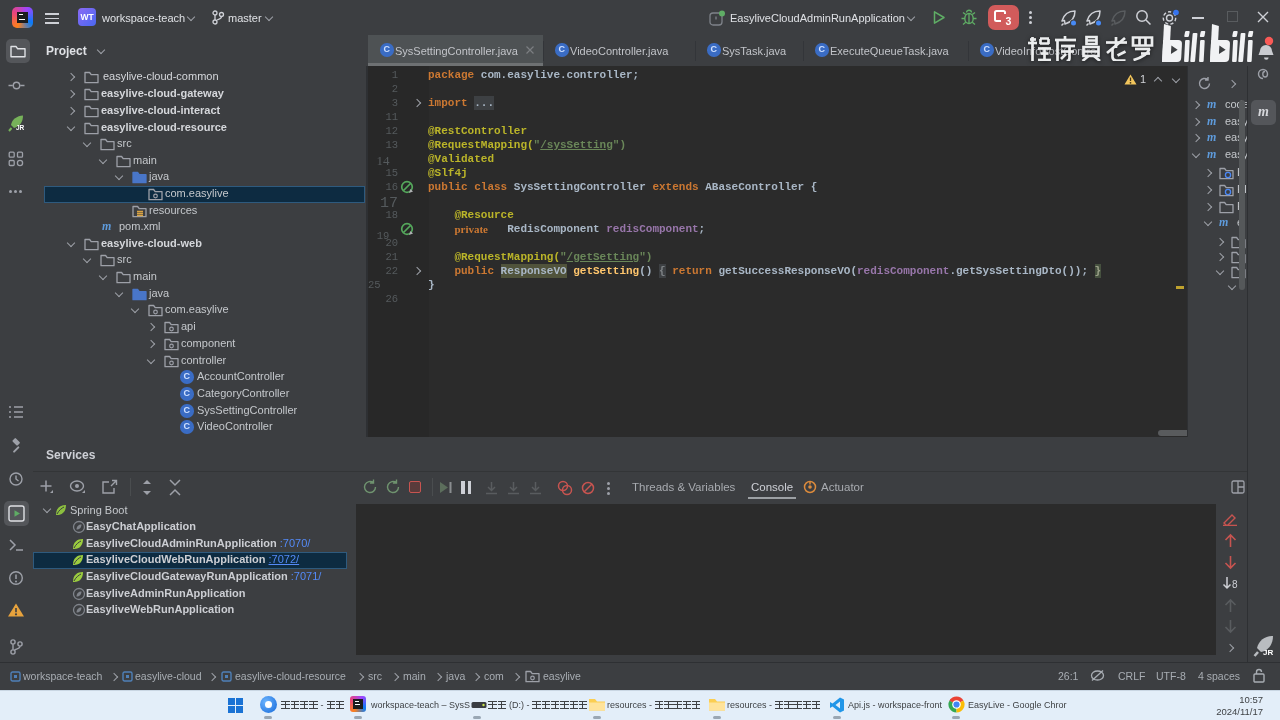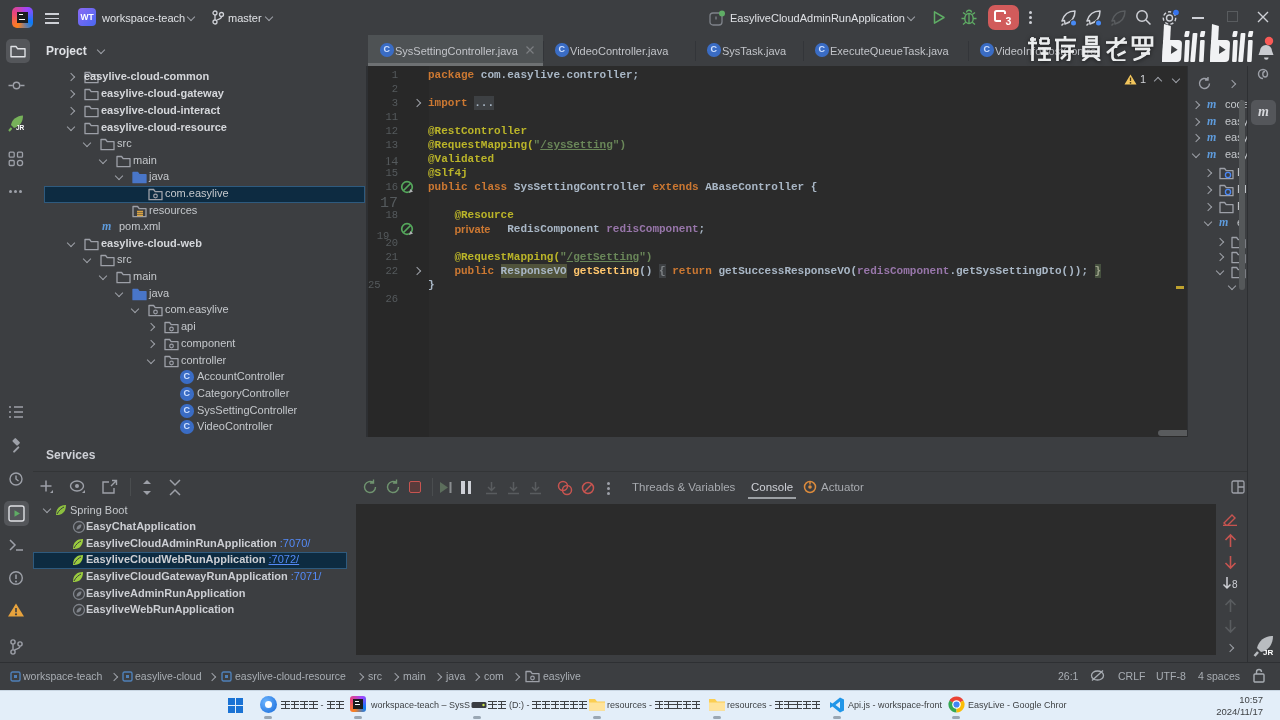--- a/index.html
+++ b/index.html
@@ -169,21 +169,21 @@
 <circle cx="11" cy="6" r="2.1" fill="none" stroke="#9da0a8" stroke-width="1.4"></circle>
 <circle cx="4" cy="14" r="2.1" fill="none" stroke="#9da0a8" stroke-width="1.4"></circle>
 <path d="M4 6.2v5.6 M11 8.2c0 2.5-4 2.8-5.5 4" fill="none" stroke="#9da0a8" stroke-width="1.4"></path>
     </svg>
 <div class="abs" style="left:33px;top:66px;width:333px;height:371px;background:#3c3e41"></div>
 <div class="abs" style="left:44px;top:186px;width:321px;height:17px;background:#0d2b41;border:1px solid #2e5a7e"></div>
 <div class="abs chev cr" style="left:68px;top:74px"></div>
 <svg class="abs" style="left:84px;top:71px" width="15" height="13" viewBox="0 0 15 13">
       <path d="M1 1.5h4.6l1.6 2.2H14v8H1z" fill="none" stroke="#9da0a8" stroke-width="1.3" stroke-linejoin="round"></path>
     </svg>
-<div class="abs txt" style="left:84px;top:70px;font-weight:bold;color:#d5d7db">easylive-cloud-common</div>
+<div class="abs txt" style="left:103px;top:70px;font-weight:normal;color:#d5d7db">easylive-cloud-common</div>
 <div class="abs chev cr" style="left:68px;top:91px"></div>
 <svg class="abs" style="left:84px;top:88px" width="15" height="13" viewBox="0 0 15 13">
       <path d="M1 1.5h4.6l1.6 2.2H14v8H1z" fill="none" stroke="#9da0a8" stroke-width="1.3" stroke-linejoin="round"></path>
     </svg>
 <div class="abs txt" style="left:101px;top:87px;font-weight:bold;color:#d5d7db">easylive-cloud-gateway</div>
 <div class="abs chev cr" style="left:68px;top:108px"></div>
 <svg class="abs" style="left:84px;top:105px" width="15" height="13" viewBox="0 0 15 13">
       <path d="M1 1.5h4.6l1.6 2.2H14v8H1z" fill="none" stroke="#9da0a8" stroke-width="1.3" stroke-linejoin="round"></path>
     </svg>
 <div class="abs txt" style="left:101px;top:104px;font-weight:bold;color:#d5d7db">easylive-cloud-interact</div>
@@ -273,21 +273,21 @@
 <div class="abs txt" style="left:197px;top:420px;font-weight:normal;color:#c5c8cc">VideoController</div>
 <div class="abs" style="left:366px;top:66px;width:2px;height:371px;background:#2e3033"></div>
 <div class="abs" style="left:368px;top:66px;width:819px;height:371px;background:#2b2b2b"></div>
 <div class="abs" style="left:368px;top:66px;width:61px;height:371px;background:#282828"></div>
 <div class="abs" style="left:368px;top:69px;width:30px;text-align:right;font-family:'Liberation Mono',monospace;font-size:10.5px;color:#555a5d">1</div>
 <div class="abs" style="left:368px;top:83px;width:30px;text-align:right;font-family:'Liberation Mono',monospace;font-size:10.5px;color:#555a5d">2</div>
 <div class="abs" style="left:368px;top:97px;width:30px;text-align:right;font-family:'Liberation Mono',monospace;font-size:10.5px;color:#555a5d">3</div>
 <div class="abs" style="left:368px;top:111px;width:30px;text-align:right;font-family:'Liberation Mono',monospace;font-size:10.5px;color:#555a5d">11</div>
 <div class="abs" style="left:368px;top:125px;width:30px;text-align:right;font-family:'Liberation Mono',monospace;font-size:10.5px;color:#555a5d">12</div>
 <div class="abs" style="left:368px;top:139px;width:30px;text-align:right;font-family:'Liberation Mono',monospace;font-size:10.5px;color:#555a5d">13</div>
-<div class="abs" style="left:368px;top:153px;width:30px;text-align:right;font-family:Liberation Serif, serif;font-size:13px;color:#555a5d">14</div>
+<div class="abs" style="left:368px;top:153px;width:30px;text-align:center;font-family:Liberation Serif, serif;font-size:13px;color:#555a5d">14</div>
 <div class="abs" style="left:368px;top:167px;width:30px;text-align:right;font-family:'Liberation Mono',monospace;font-size:10.5px;color:#555a5d">15</div>
 <div class="abs" style="left:368px;top:181px;width:30px;text-align:right;font-family:'Liberation Mono',monospace;font-size:10.5px;color:#555a5d">16</div>
 <div class="abs" style="left:368px;top:195px;width:30px;text-align:right;font-family:'Liberation Mono',monospace;font-size:15px;color:#555a5d">17</div>
 <div class="abs" style="left:368px;top:209px;width:30px;text-align:right;font-family:'Liberation Mono',monospace;font-size:10.5px;color:#555a5d">18</div>
 <div class="abs" style="left:368px;top:230px;width:30px;text-align:center;font-family:'Liberation Mono',monospace;font-size:10.5px;color:#555a5d">19</div>
 <div class="abs" style="left:368px;top:237px;width:30px;text-align:right;font-family:'Liberation Mono',monospace;font-size:10.5px;color:#555a5d">20</div>
 <div class="abs" style="left:368px;top:251px;width:30px;text-align:right;font-family:'Liberation Mono',monospace;font-size:10.5px;color:#555a5d">21</div>
 <div class="abs" style="left:368px;top:265px;width:30px;text-align:right;font-family:'Liberation Mono',monospace;font-size:10.5px;color:#555a5d">22</div>
 <div class="abs" style="left:368px;top:279px;width:30px;text-align:left;font-family:'Liberation Mono',monospace;font-size:10.5px;color:#555a5d">25</div>
 <div class="abs" style="left:368px;top:293px;width:30px;text-align:right;font-family:'Liberation Mono',monospace;font-size:10.5px;color:#555a5d">26</div>
@@ -314,21 +314,21 @@
     <div class="abs" style="left:612.8000000000001px;top:138px;font-family:'Liberation Mono',monospace;font-size:11px;font-weight:bold;line-height:14px;color:#6a8759;white-space:pre">")</div>
 <div class="abs" style="left:428px;top:152px;font-family:'Liberation Mono',monospace;font-size:11px;font-weight:bold;line-height:14px;color:#bbb529;white-space:pre">@Validated</div>
 <div class="abs" style="left:428px;top:166px;font-family:'Liberation Mono',monospace;font-size:11px;font-weight:bold;line-height:14px;color:#bbb529;white-space:pre">@Slf4j</div>
 <div class="abs" style="left:428px;top:180px;font-family:'Liberation Mono',monospace;font-size:11px;font-weight:bold;line-height:14px;color:#cc7832;white-space:pre">public class </div>
     <div class="abs" style="left:513.8px;top:180px;font-family:'Liberation Mono',monospace;font-size:11px;font-weight:bold;line-height:14px;color:#a9b7c6;white-space:pre">SysSettingController </div>
     <div class="abs" style="left:652.4px;top:180px;font-family:'Liberation Mono',monospace;font-size:11px;font-weight:bold;line-height:14px;color:#cc7832;white-space:pre">extends </div>
     <div class="abs" style="left:705.1999999999999px;top:180px;font-family:'Liberation Mono',monospace;font-size:11px;font-weight:bold;line-height:14px;color:#a9b7c6;white-space:pre">ABaseController {</div>
 <div class="abs" style="left:428px;top:208px;font-family:'Liberation Mono',monospace;font-size:11px;font-weight:bold;line-height:14px;color:#a9b7c6;white-space:pre">    </div>
     <div class="abs" style="left:454.4px;top:208px;font-family:'Liberation Mono',monospace;font-size:11px;font-weight:bold;line-height:14px;color:#bbb529;white-space:pre">@Resource</div>
 <div class="abs" style="left:428px;top:222px;font-family:'Liberation Mono',monospace;font-size:11px;font-weight:bold;line-height:14px;color:#a9b7c6;white-space:pre">    </div>
-    <div class="abs" style="left:454.4px;top:222px;font-family:Liberation Sans, sans-serif;font-size:11px;font-weight:bold;line-height:14px;color:#cc7832;white-space:pre">private </div>
+    <div class="abs" style="left:454.4px;top:222px;font-family:Liberation Serif, serif;font-size:11px;font-weight:bold;line-height:14px;color:#cc7832;white-space:pre">private </div>
     <div class="abs" style="left:507.2px;top:222px;font-family:'Liberation Mono',monospace;font-size:11px;font-weight:bold;line-height:14px;color:#a9b7c6;white-space:pre">RedisComponent </div>
     <div class="abs" style="left:606.2px;top:222px;font-family:'Liberation Mono',monospace;font-size:11px;font-weight:bold;line-height:14px;color:#9876aa;white-space:pre">redisComponent</div>
     <div class="abs" style="left:698.6px;top:222px;font-family:'Liberation Mono',monospace;font-size:11px;font-weight:bold;line-height:14px;color:#a9b7c6;white-space:pre">;</div>
 <div class="abs" style="left:428px;top:250px;font-family:'Liberation Mono',monospace;font-size:11px;font-weight:bold;line-height:14px;color:#a9b7c6;white-space:pre">    </div>
     <div class="abs" style="left:454.4px;top:250px;font-family:'Liberation Mono',monospace;font-size:11px;font-weight:bold;line-height:14px;color:#bbb529;white-space:pre">@RequestMapping(</div>
     <div class="abs" style="left:560.0px;top:250px;font-family:'Liberation Mono',monospace;font-size:11px;font-weight:bold;line-height:14px;color:#6a8759;white-space:pre">"</div>
     <div class="abs" style="left:566.6px;top:250px;font-family:'Liberation Mono',monospace;font-size:11px;font-weight:bold;line-height:14px;color:#6a8759;white-space:pre;text-decoration:underline">/getSetting</div>
     <div class="abs" style="left:639.2px;top:250px;font-family:'Liberation Mono',monospace;font-size:11px;font-weight:bold;line-height:14px;color:#6a8759;white-space:pre">")</div>
 <div class="abs" style="left:428px;top:264px;font-family:'Liberation Mono',monospace;font-size:11px;font-weight:bold;line-height:14px;color:#a9b7c6;white-space:pre">    </div>
     <div class="abs" style="left:454.4px;top:264px;font-family:'Liberation Mono',monospace;font-size:11px;font-weight:bold;line-height:14px;color:#cc7832;white-space:pre">public </div>

